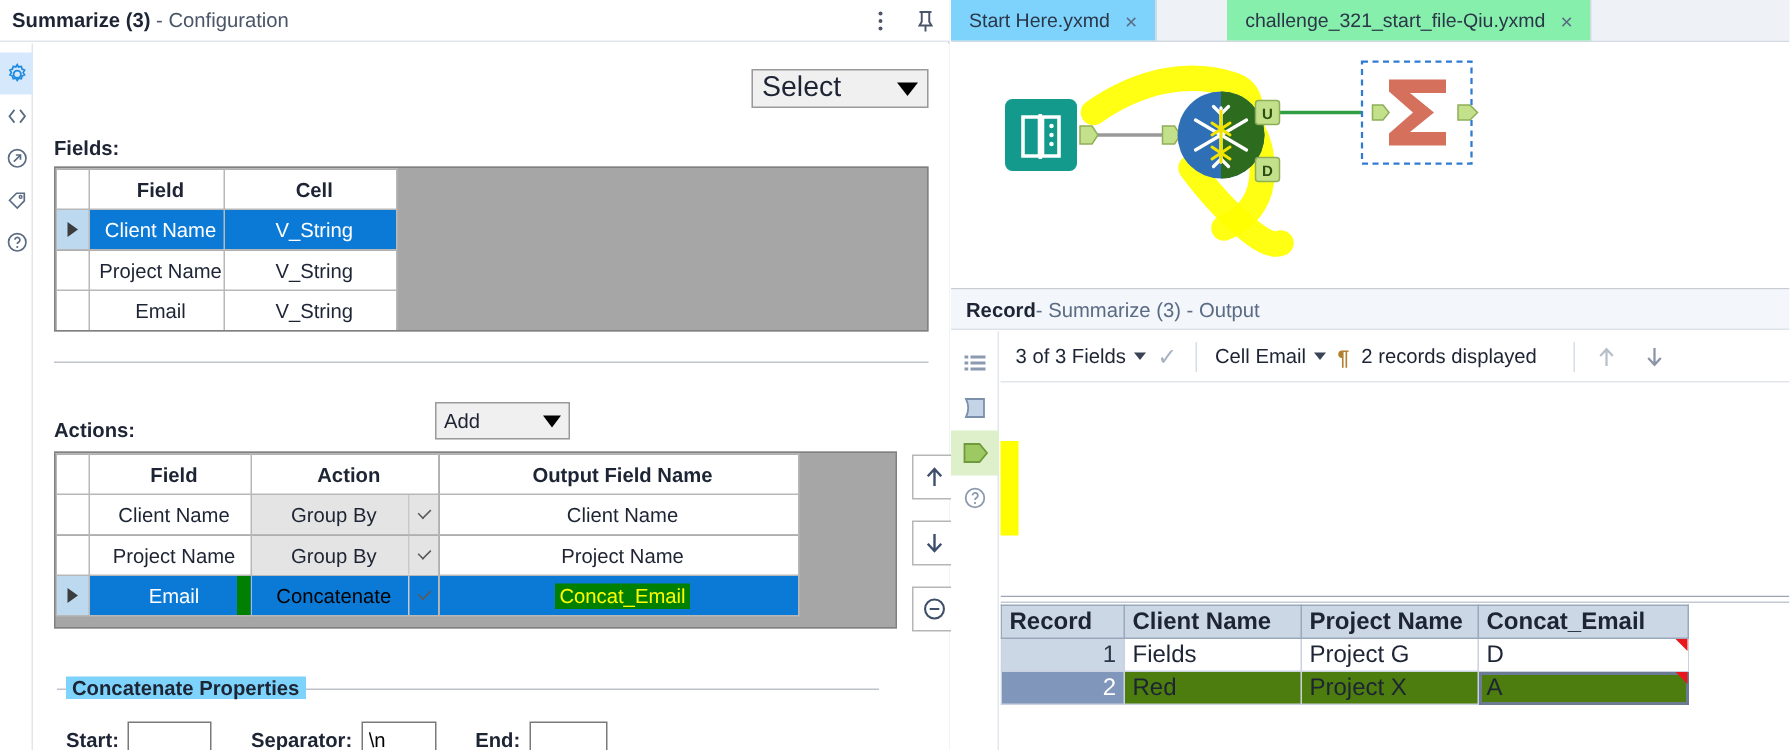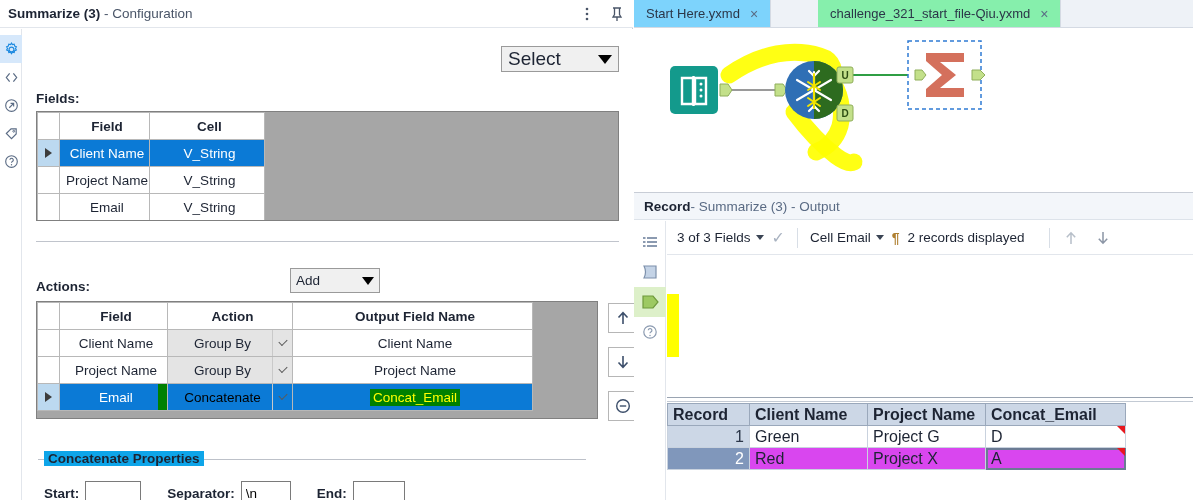--- a/index.html
+++ b/index.html
@@ -185,21 +185,21 @@
   }
   .sq-btn.nomargin { margin-bottom: 0; }
   #concat-fieldset {
     position: absolute; left: 14px; top: 430px;
     width: 548px; height: 52px;
     border: none;
     border-top: 1px solid #bdc1c9;
   }
   #concat-legend {
     position: absolute; left: 22px; top: 422px;
-    background: #0ea5e9;
+    background: #7dd3fc;
     padding: 0 4px;
     font-size: 13.5px; font-weight: bold;
   }
   .prop-row {
     position: absolute; left: 22px; top: 452px;
     display: flex; align-items: center; gap: 6px;
     font-size: 13.5px; font-weight: bold;
   }
   .prop-input {
     height: 24px;
@@ -377,21 +377,21 @@
   }
   #rgrid td.recnum {
     background: #ccd7e6;
     text-align: right;
     color: #2b3648;
   }
   #rgrid tr.selected td.recnum {
     background: #8097bb;
     color: #ffffff;
   }
-  #rgrid tr.selected td { background: #d946ef; }
+  #rgrid tr.selected td { background: #4d7c0f; }
   .cell-flag { position: relative; }
   .cell-flag::after {
     content: "";
     position: absolute; right: 0; top: 0;
     width: 0; height: 0;
     border-top: 8px solid #e8171e;
     border-left: 8px solid transparent;
   }
   td.focus-cell { outline: 2px solid #6b7b94; outline-offset: -2px; }
 
@@ -749,21 +749,21 @@
             <tr>
               <th>Record</th>
               <th>Client Name</th>
               <th>Project Name</th>
               <th>Concat_Email</th>
             </tr>
           </thead>
           <tbody>
             <tr>
               <td class="recnum">1</td>
-              <td>Green</td>
+              <td>Fields</td>
               <td>Project G</td>
               <td class="cell-flag">D</td>
             </tr>
             <tr class="selected">
               <td class="recnum">2</td>
               <td>Red</td>
               <td>Project X</td>
               <td class="cell-flag focus-cell">A</td>
             </tr>
           </tbody>

